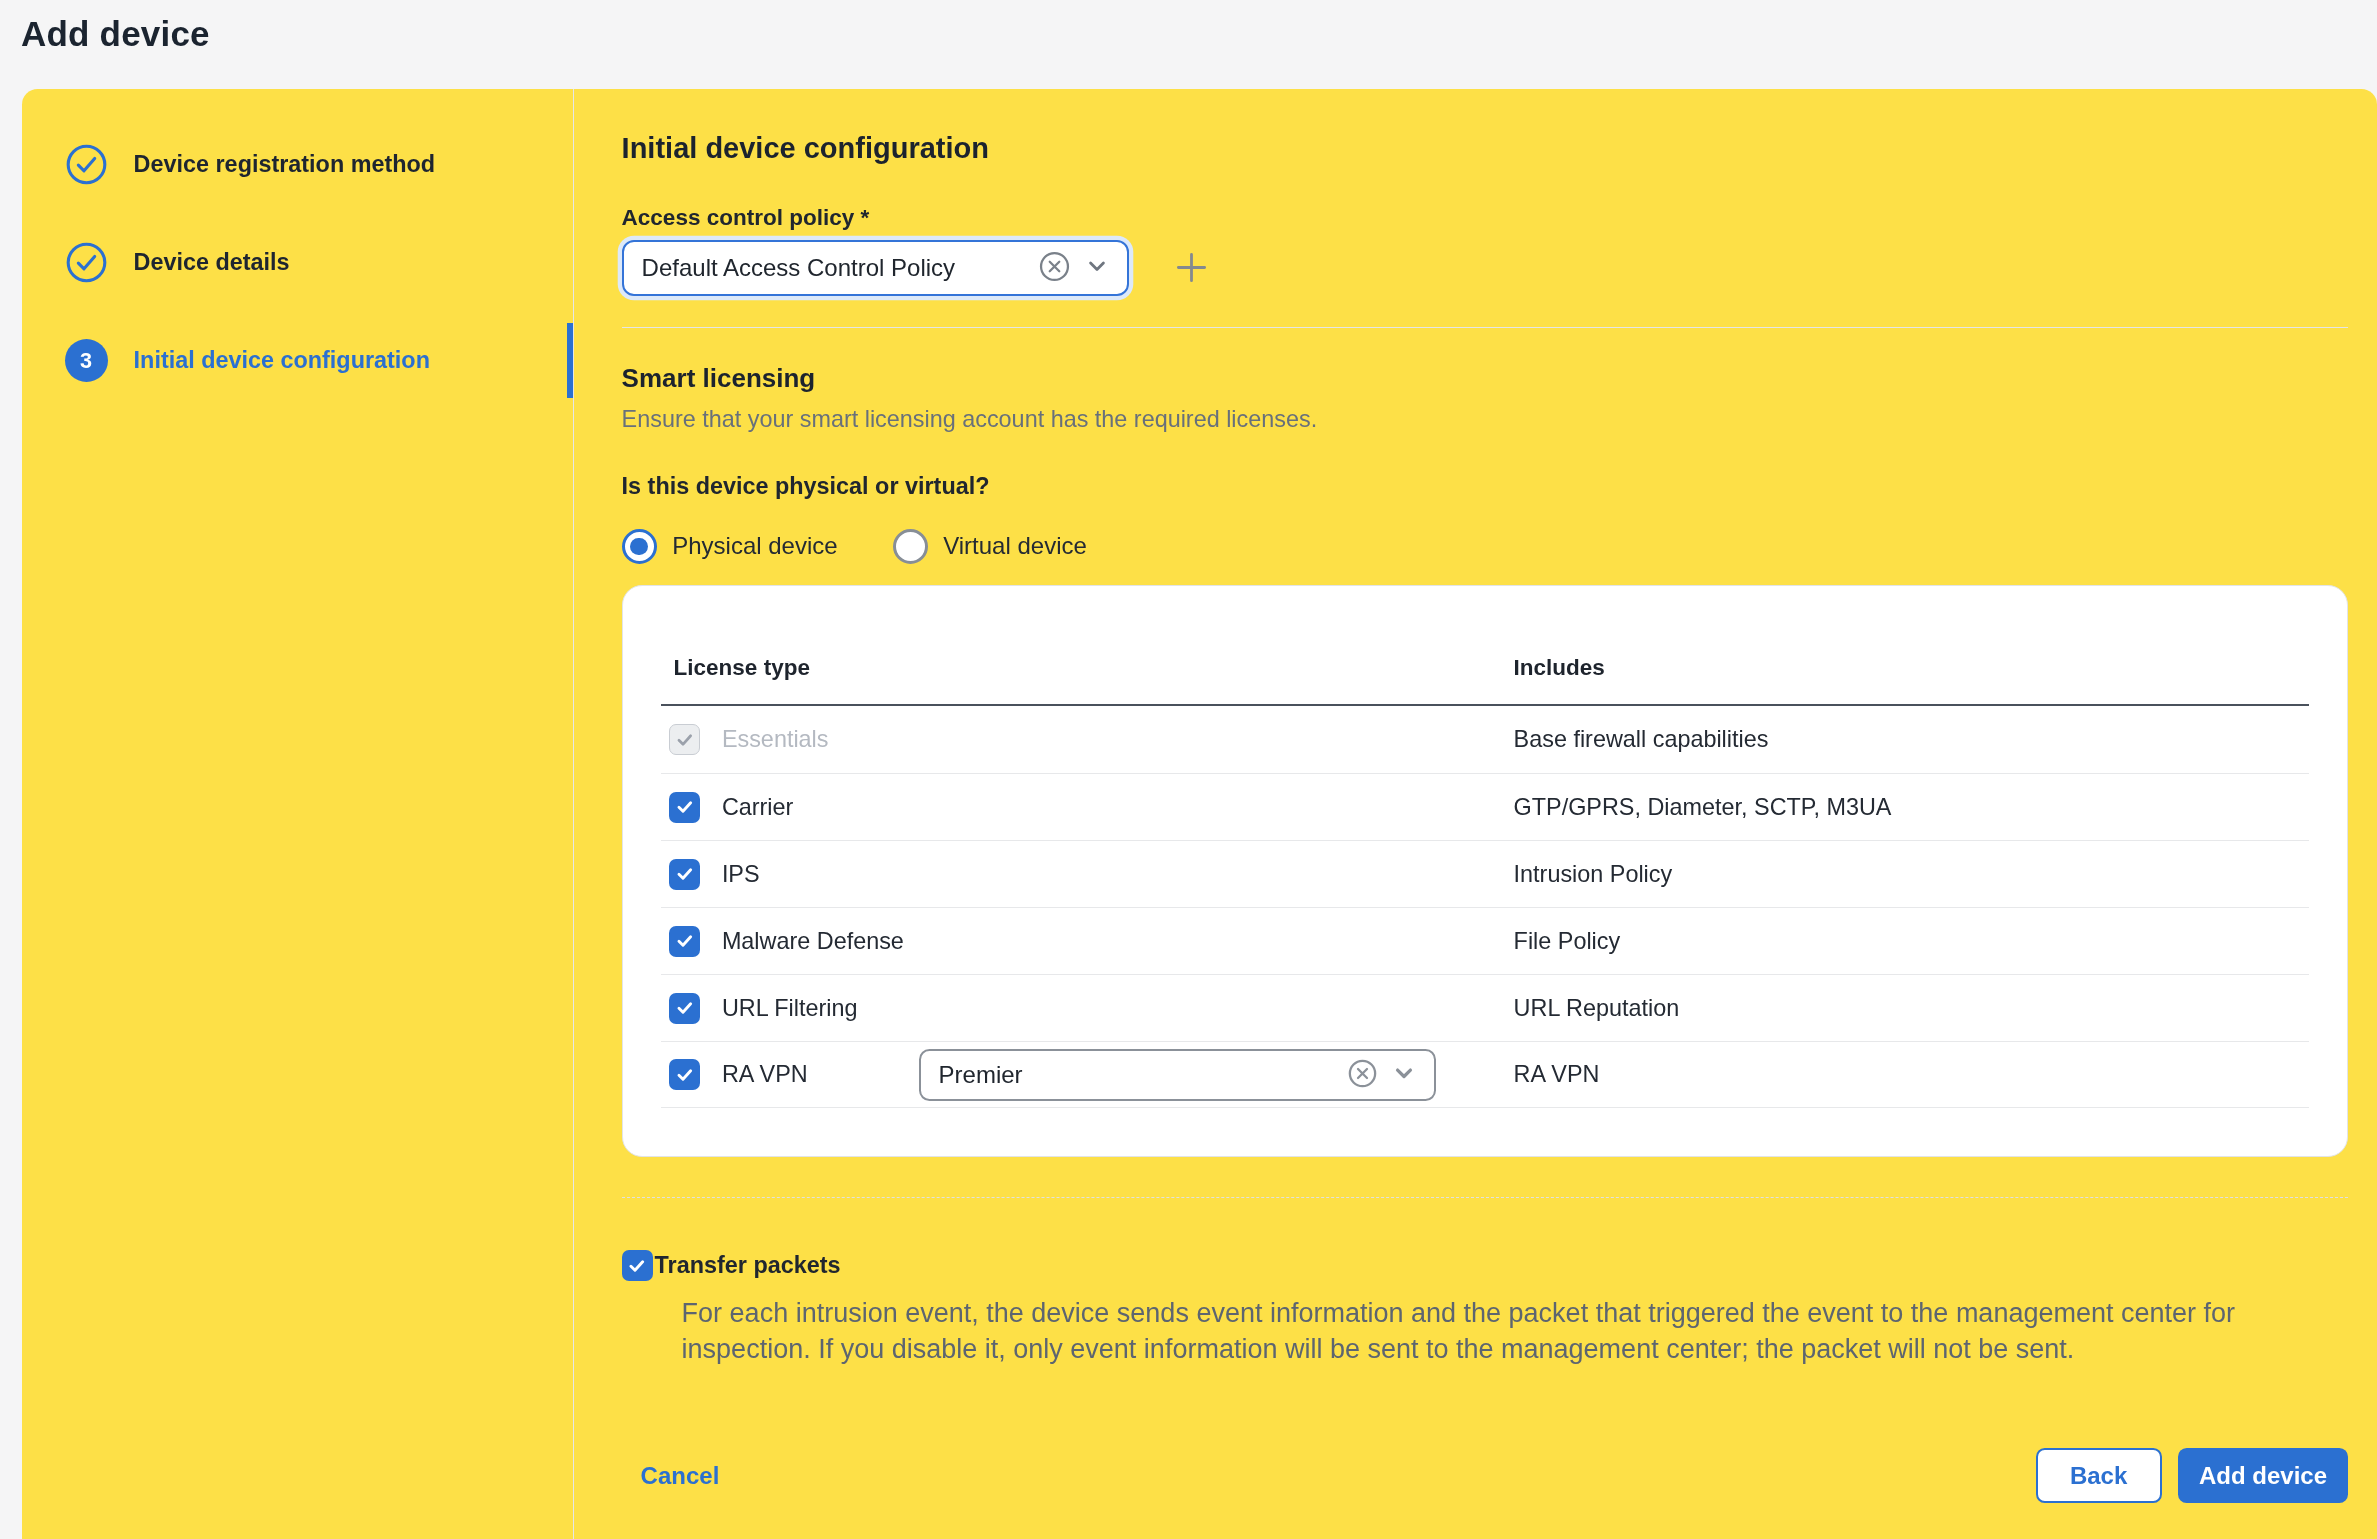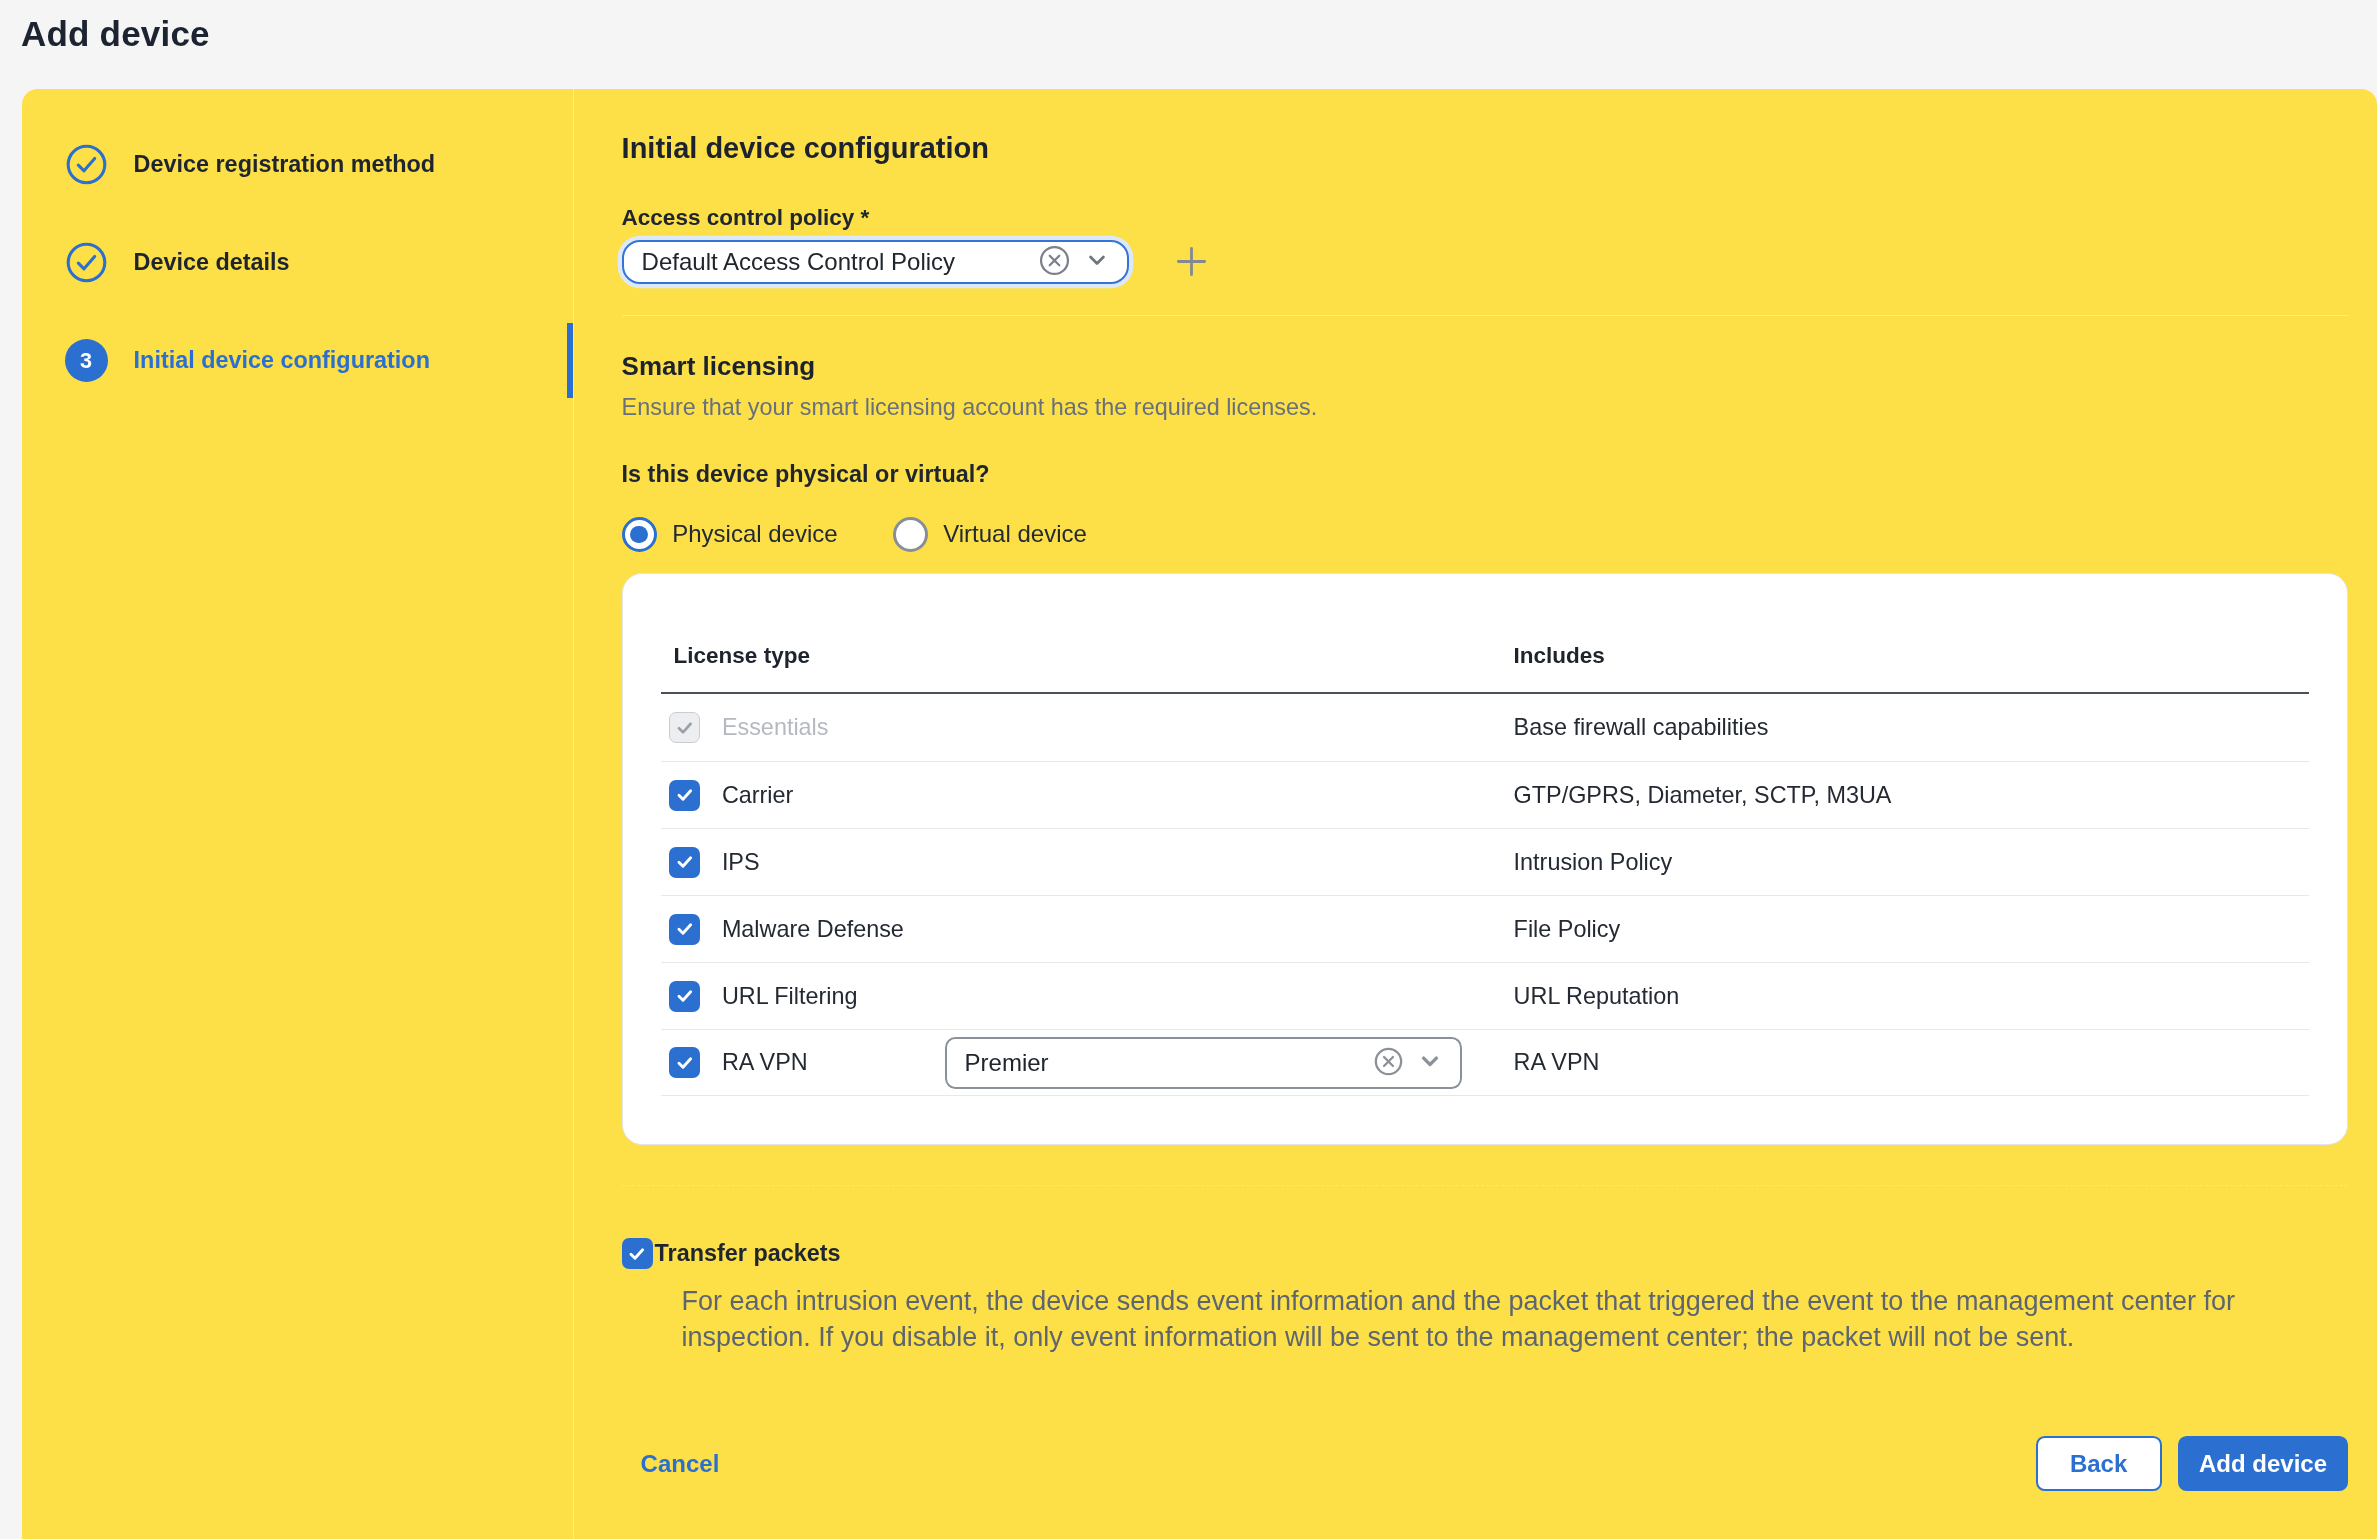--- a/index.html
+++ b/index.html
@@ -41,21 +41,21 @@
     background: #2b70d1;
   }
 
   
   .content { flex: 1; padding: 0 29px 0 48px; }
   .content-heading { margin-top: 43px; font-size: 29px; font-weight: 700; color: #1c232e; }
 
   .field-label { margin-top: 40px; font-size: 22.5px; font-weight: 700; color: #20262f; }
   .acp-row { margin-top: 8.7px; display: flex; align-items: center; }
   .select-box {
-    width: 507px; height: 44px; background: #fff; border-radius: 18px;
+    width: 507px; height: 56px; background: #fff; border-radius: 12px;
     display: flex; align-items: center; padding: 0 15.6px 0 18px;
   }
   .select-box.focused {
     border: 2.6px solid #3474d8;
     box-shadow: 0 0 0 4.3px #dde9f9;
   }
   .select-box.gray { border: 2.6px solid #8b9199; border-radius: 10.4px; }
   .select-value { flex: 1; font-size: 24px; color: #20262e; white-space: nowrap; overflow: hidden; }
   .select-icons { display: flex; align-items: center; gap: 12px; }
   .plus-btn { margin-left: 42px; width: 42px; height: 42px; display: flex; align-items: center; justify-content: center; background: none; border: none; cursor: pointer; }
@@ -102,21 +102,21 @@
   
   .checkbox {
     width: 31px; height: 31px; border-radius: 7px; background: #2b70d1;
     display: flex; align-items: center; justify-content: center; flex: 0 0 31px;
     cursor: pointer;
   }
   .checkbox.disabled {
     background: #eceef0; border: 1.7px solid #c9cdd3; cursor: default;
   }
 
-  .tier-select { position: absolute; left: 284px; top: 50%; transform: translateY(-50%); width: 517px; height: 52px; }
+  .tier-select { position: absolute; left: 258px; top: 50%; transform: translateY(-50%); width: 517px; height: 52px; }
 
   
   .transfer-row { margin-top: 52px; display: flex; align-items: center; gap: 2px; }
   .transfer-label { font-size: 23.4px; font-weight: 700; color: #20262f; }
   .transfer-desc {
     margin: 14px 0 0 60px; max-width: 1657px;
     font-size: 27px; line-height: 36px; color: #5d6570;
   }
 
   

